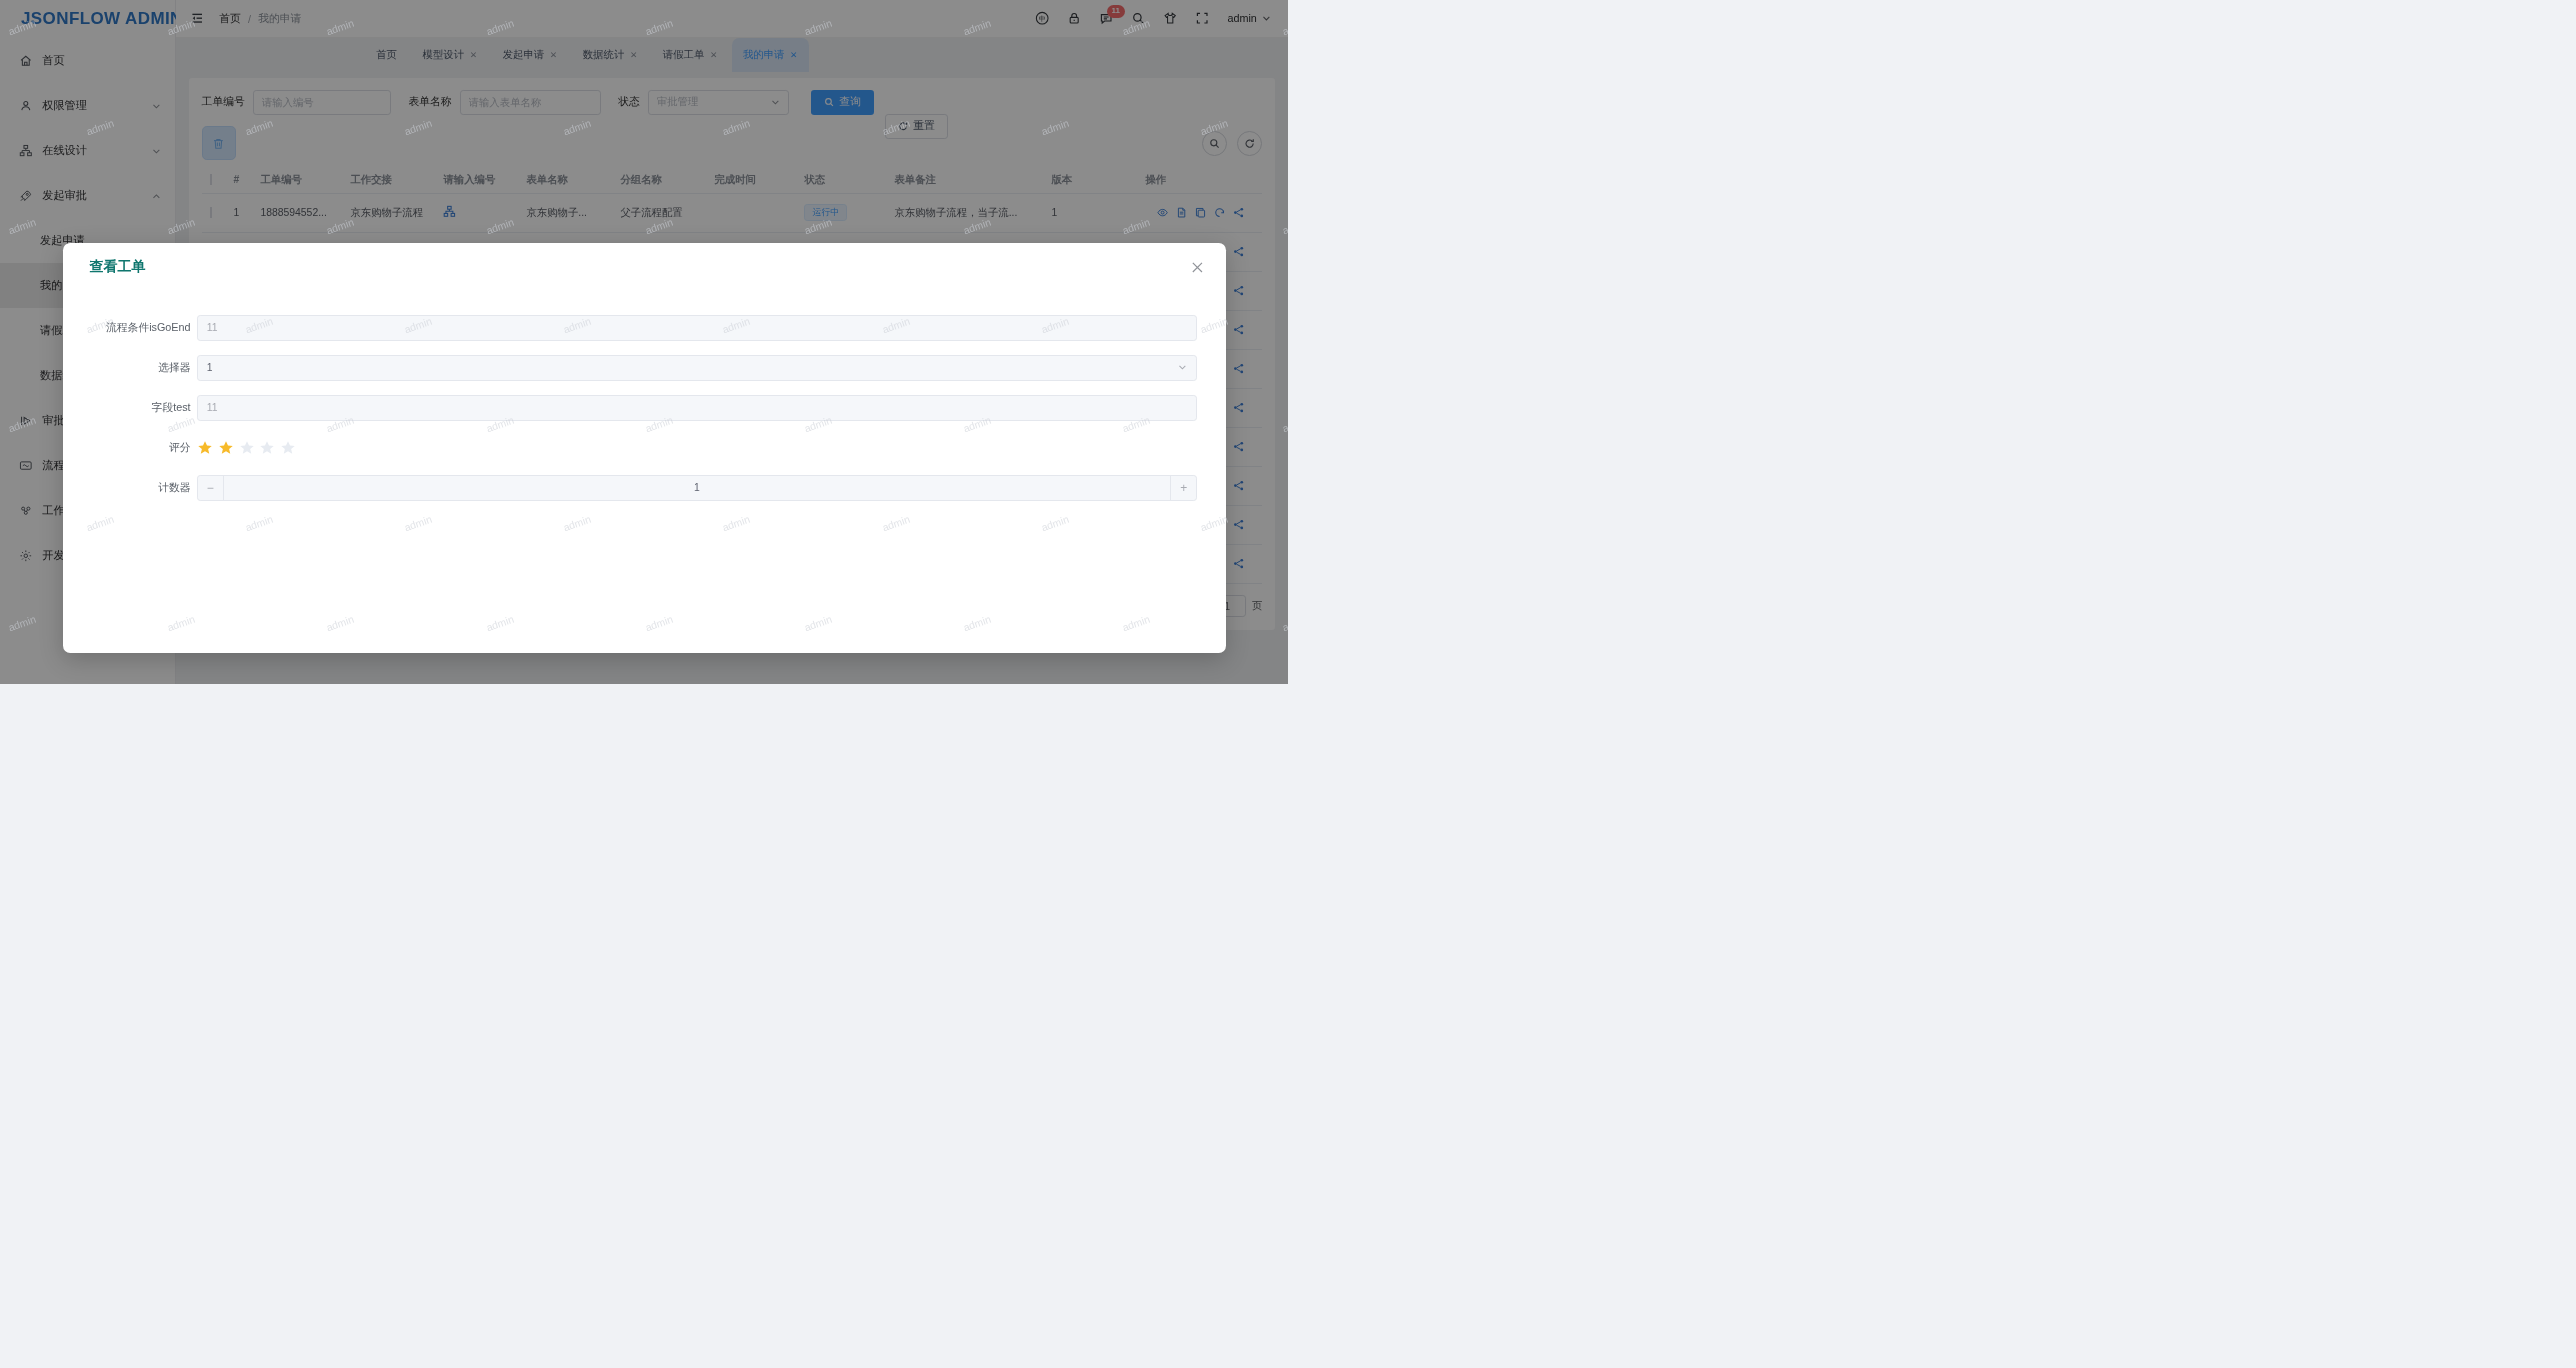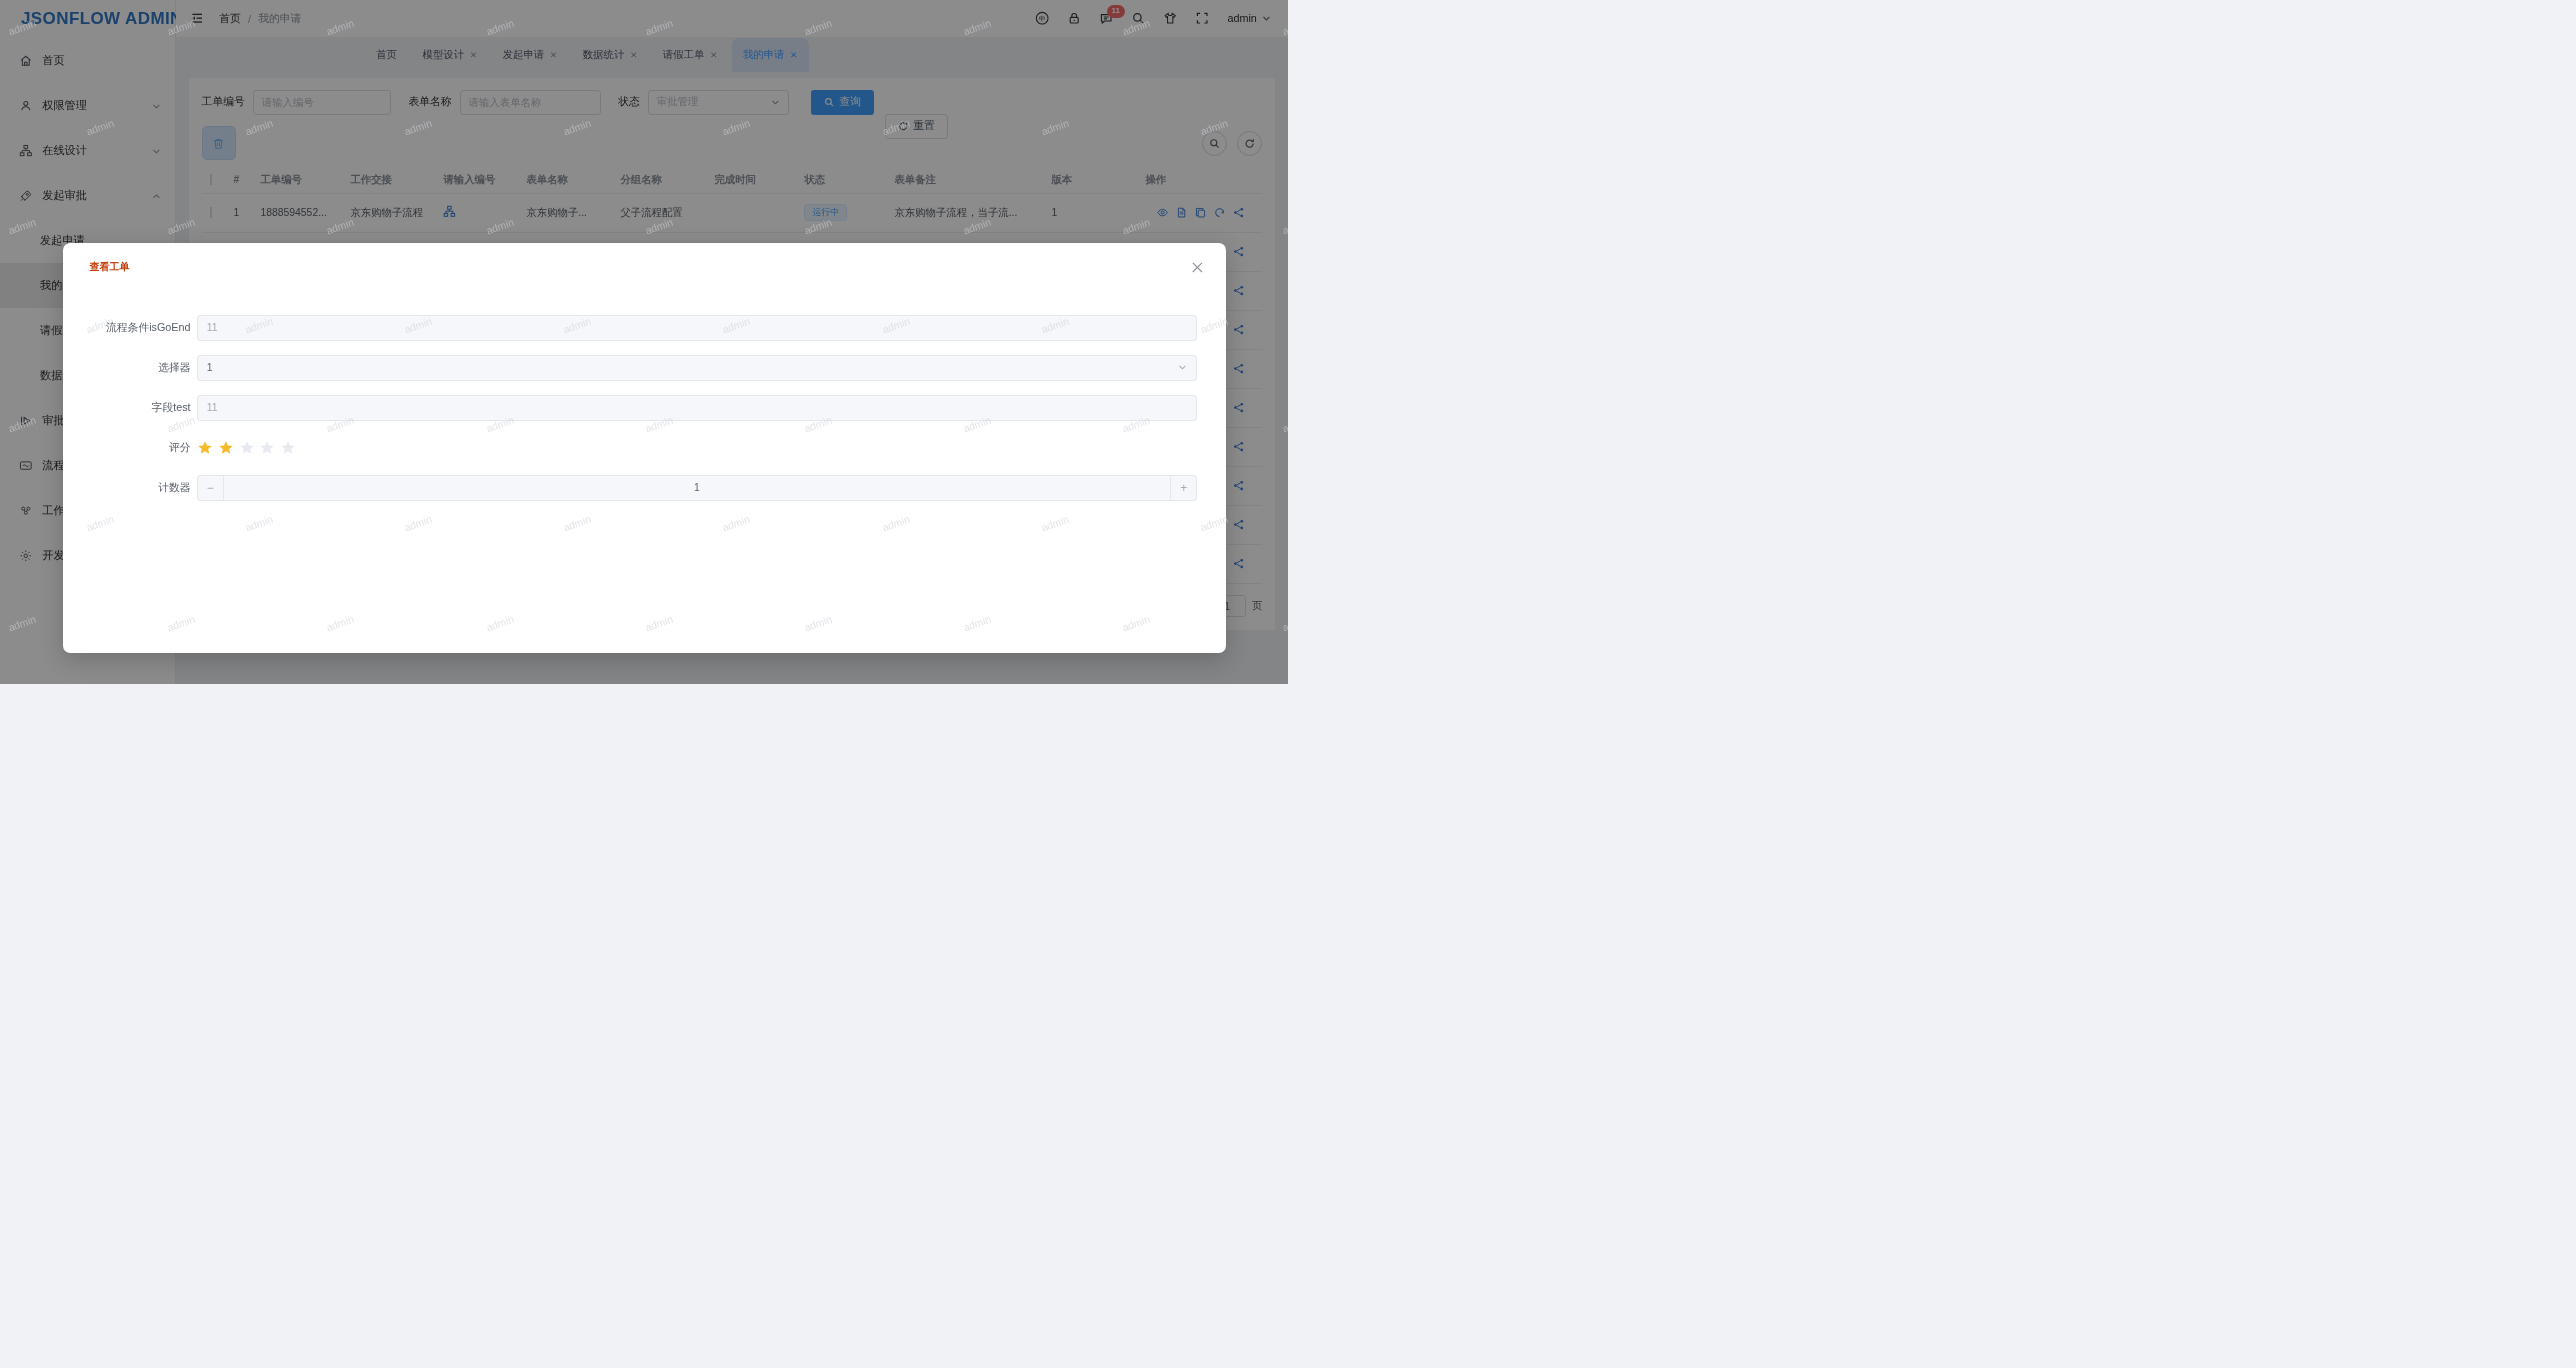--- a/index.html
+++ b/index.html
@@ -76,21 +76,21 @@
   .ops { display:flex; gap:8px; padding-left:16px; }
   .op-ic { width:11.2px; height:11.2px; color:#3d7fd6; cursor:pointer; flex:none; }
 
   .pager { margin-top:9.6px; display:flex; align-items:center; justify-content:flex-end; gap:6.4px; height:25.6px; font-size:10.4px; color:#606266; }
   .jump-input { width:37px; height:22.4px; border:0.8px solid #dcdfe6; border-radius:3.2px; text-align:center; font-size:10.4px; color:#606266; outline:none; background:#fff; font-family:inherit; }
 
   
   .mask { position:absolute; inset:0; background:rgba(0,0,0,.45); z-index:50; }
   .modal { position:absolute; left:63px; top:243px; width:1163px; height:410px; background:#fff; border-radius:7.2px; z-index:60; box-shadow:0 6.4px 24px rgba(0,0,0,.2); }
   .modal-header { height:48px; display:flex; align-items:center; padding:0 22.4px 0 26.4px; }
-  .modal-title { font-size:10px; font-weight:700; color:#c2410c; }
+  .modal-title { font-size:14px; font-weight:700; color:#0f766e; }
   .modal-close { margin-left:auto; width:12.8px; height:12.8px; color:#909399; cursor:pointer; }
   .modal-body { padding:24px 29px 0 25.6px; }
   .form-row { display:flex; align-items:center; height:25.6px; margin-bottom:14.4px; }
   .form-label { width:102px; text-align:right; font-size:10.8px; color:#5f6océ470; color:#5a6068; margin-right:6.4px; flex:none; white-space:nowrap; }
   .ctrl { flex:1; height:25.6px; background:#f5f7fa; border:0.8px solid #e4e7ed; border-radius:3.2px; display:flex; align-items:center; padding:0 8.8px; font-size:10.4px; color:#a8abb2; position:relative; }
   .ctrl .val-dark { color:#5f6470; }
   .cal-ic { width:11.2px; height:11.2px; color:#a8abb2; margin-right:5.6px; flex:none; }
   .range-sep { flex:1; text-align:center; color:#a8abb2; }
   .sel-arrow { position:absolute; right:8.8px; width:8.8px; height:8.8px; color:#a8abb2; }
   .rate-row .stars { display:flex; gap:4.8px; }

